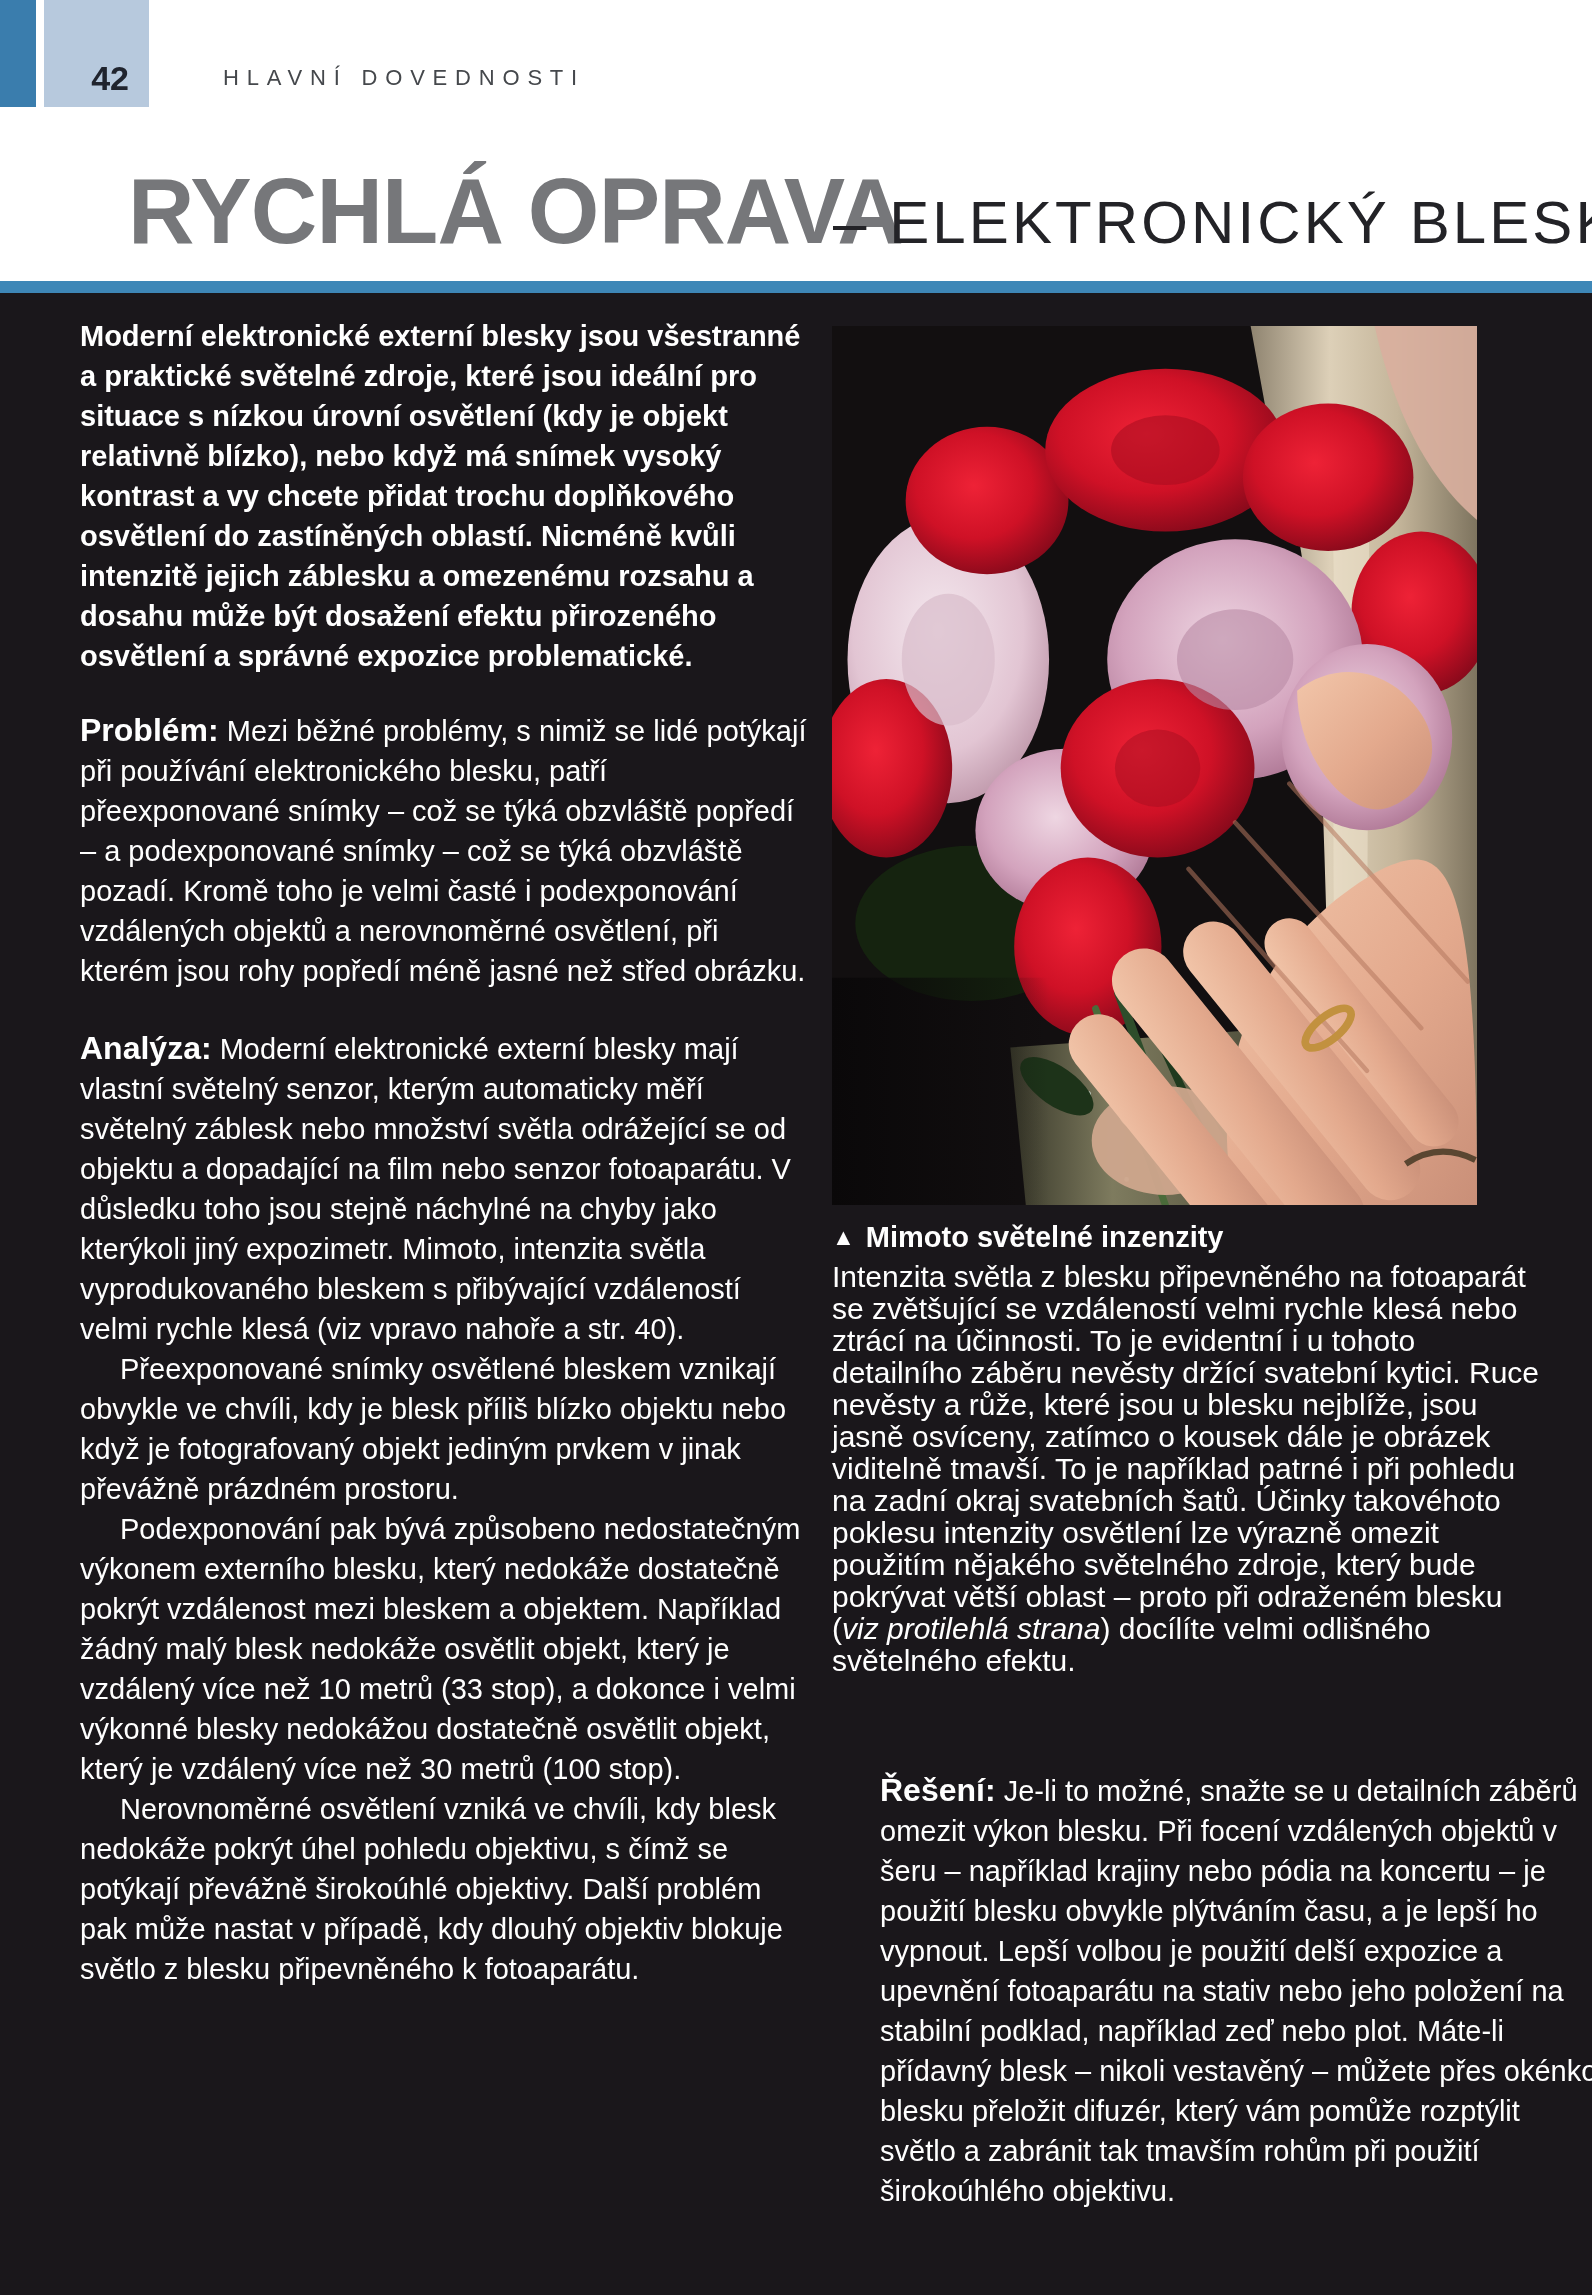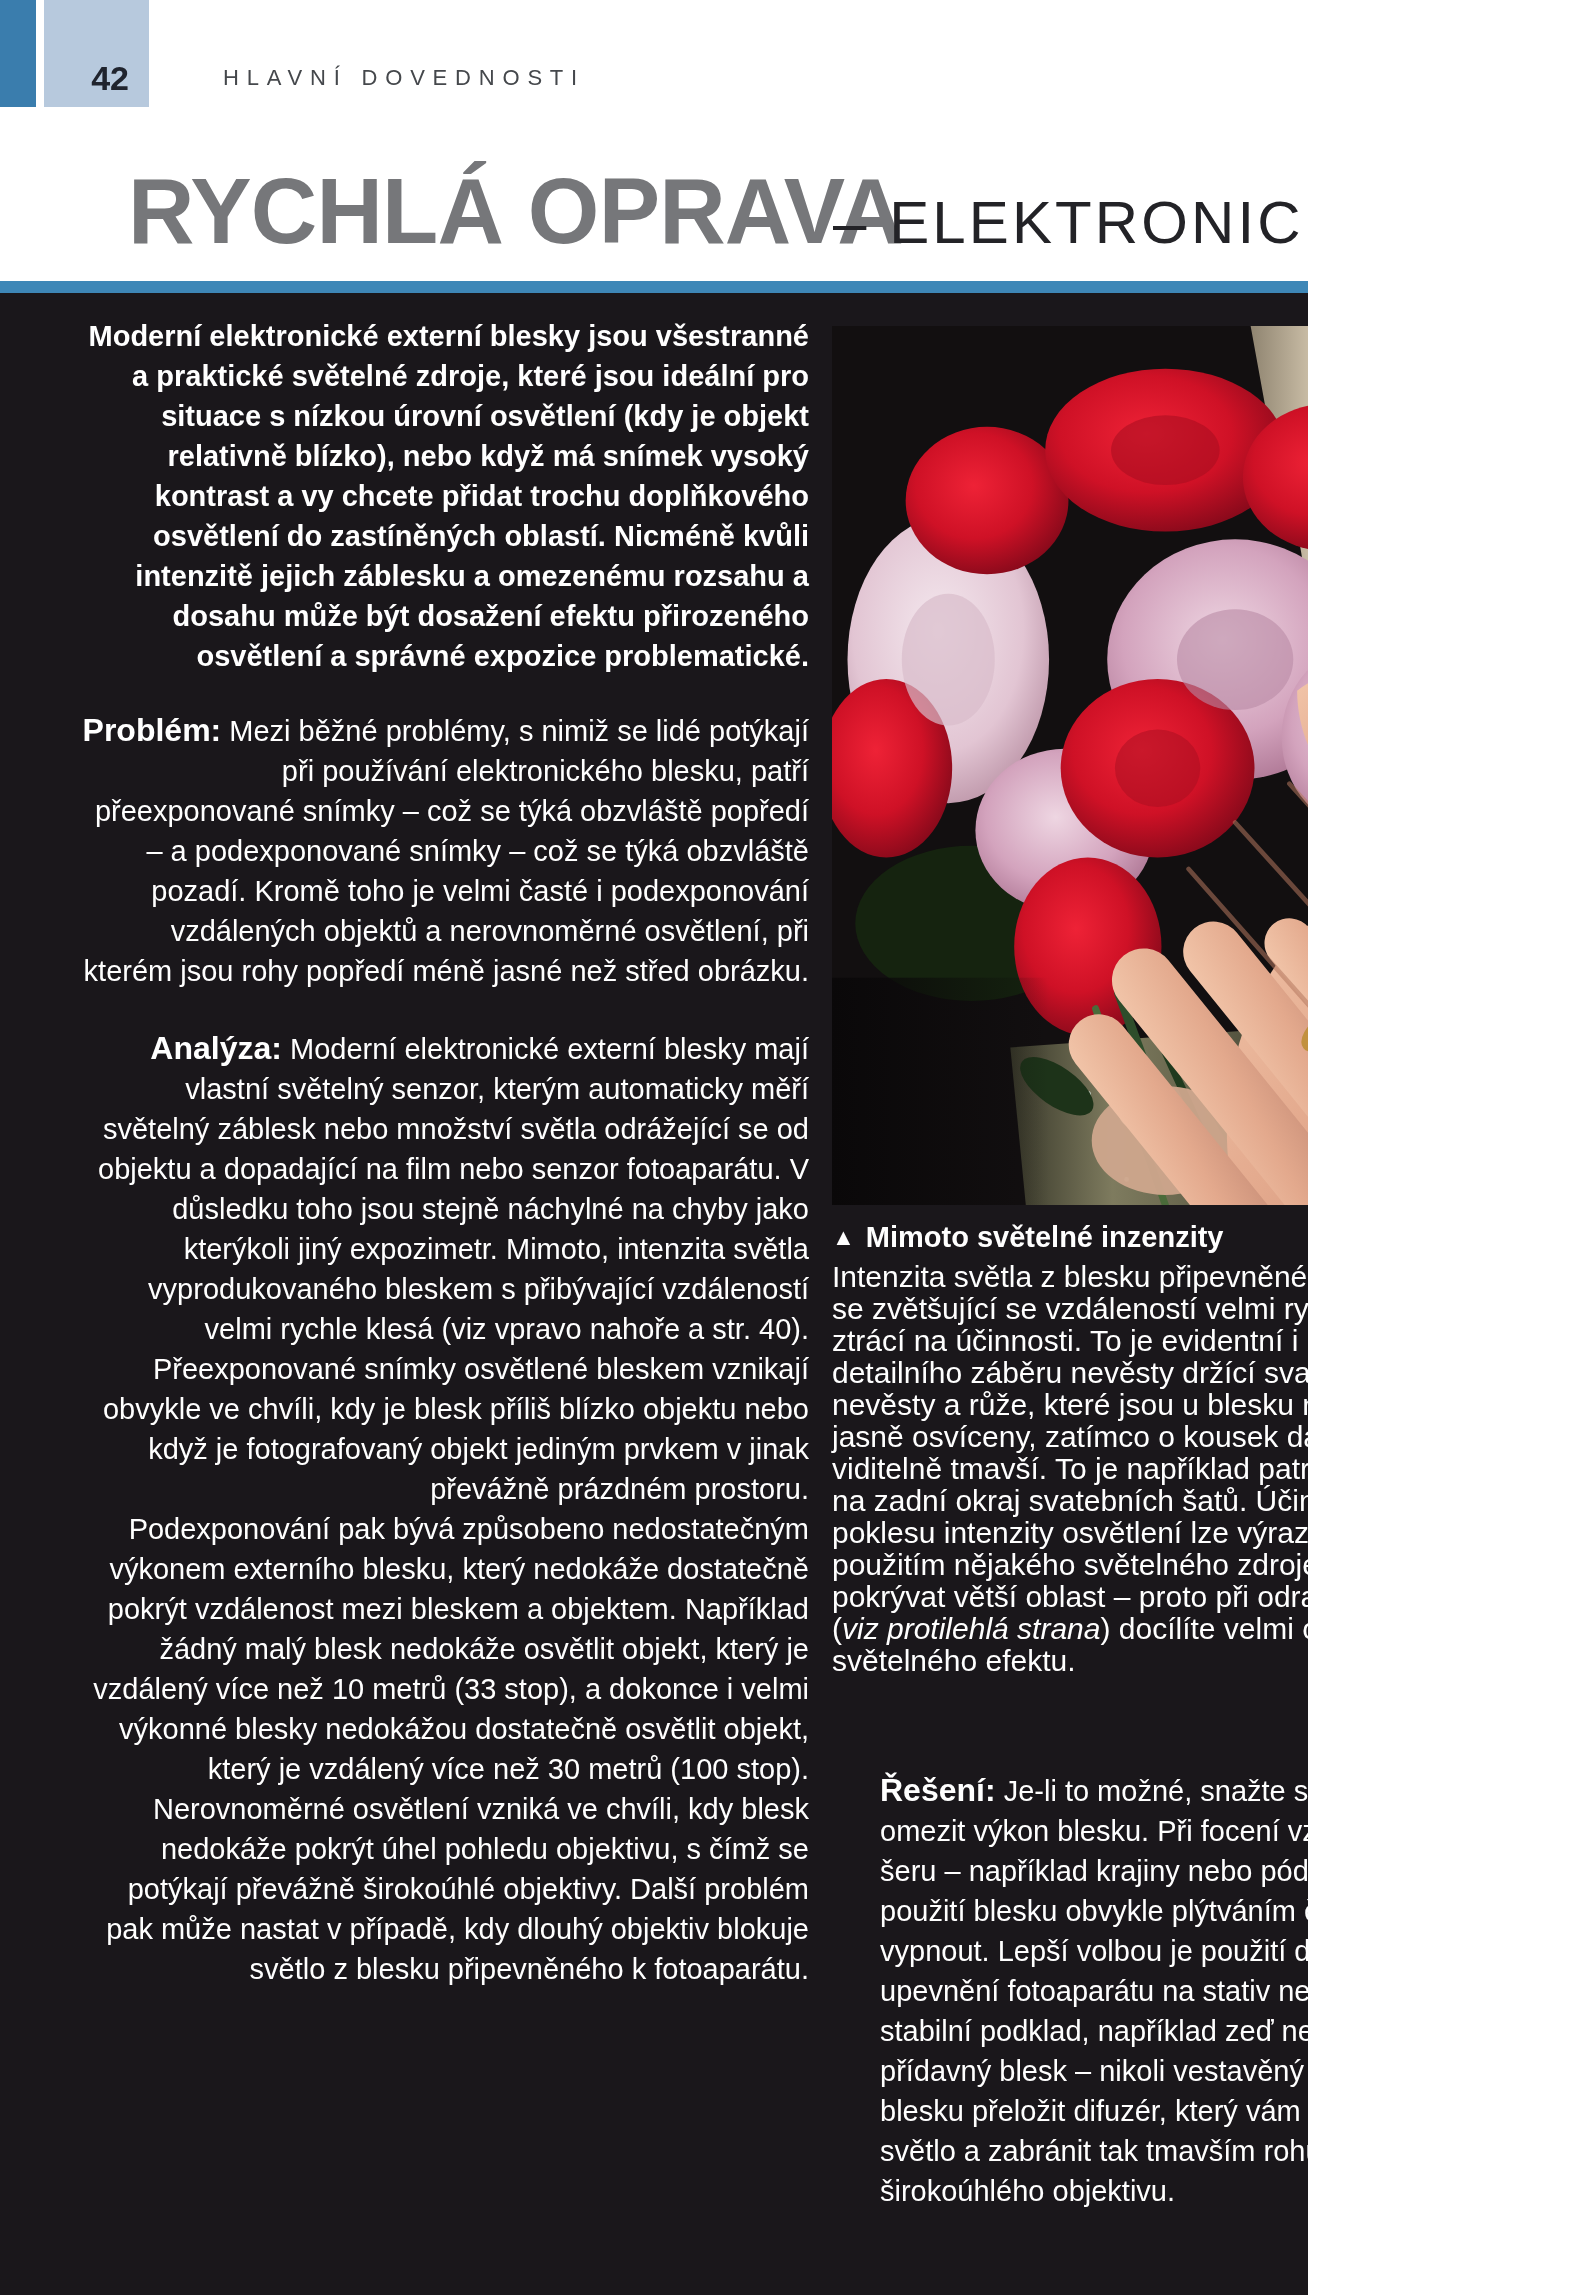--- a/index.html
+++ b/index.html
@@ -1,37 +1,37 @@
 <!DOCTYPE html>
 <html lang="cs" style="font-size:12.4px"><head>
 <meta charset="utf-8">
 <style>
   html,body{margin:0;padding:0;background:#fff;}
-  .page{position:relative;width:1308px;height:2295px;background:#ffffff;overflow:hidden;
+  .page{position:relative;width:1592px;height:2295px;background:#ffffff;overflow:hidden;
         font-family:"Liberation Sans",sans-serif;}
 
   
   .sidebar-accent{position:absolute;left:0;top:0;width:36px;height:107px;background:#3a7dad;}
   .pagenum-box{position:absolute;left:44px;top:0;width:105px;height:107px;background:#b7c9dd;}
   .pagenum{position:absolute;right:20px;bottom:9.3px;font-size:34px;font-weight:bold;color:#20242e;}
   .section-header{position:absolute;left:223px;top:65px;font-size:22px;letter-spacing:7.8px;
                   color:#45484c;white-space:nowrap;}
 
   
   .title-main{position:absolute;left:80px;top:165px;font-size:92px;font-weight:bold;
               color:#76777a;line-height:1;white-space:nowrap;letter-spacing:-0.8px;margin-left:48px;}
   .title-sub{position:absolute;left:833px;top:193px;font-size:60px;color:#232327;
              line-height:1;white-space:nowrap;letter-spacing:3.1px;}
   .title-rule{position:absolute;left:0;top:281px;width:1592px;height:12.4px;background:#3e87b7;}
 
   
   .content{position:absolute;left:0;top:293px;width:1592px;height:2002px;background:#1a171b;color:#ffffff;}
 
   .col-left{position:absolute;left:80px;top:23px;width:729px;font-size:29px;line-height:40px;}
-  .col-left p{margin:0;text-align:right;}
+  .col-left p{margin:0;}
   .intro{font-weight:bold;margin-bottom:34px !important;}
   .para-problem{margin-bottom:37px !important;}
   .para-flow{text-indent:40px;}
   .lead{font-weight:bold;font-size:32px;}
 
   .col-right{position:absolute;left:832px;top:0;width:710px;}
   .photo-wrap{margin-top:33px;width:645px;height:879px;}
   .photo-wrap svg{display:block;width:645px;height:879px;}
   .caption-title{margin-top:15.5px;font-size:29px;font-weight:bold;}
   .caption-marker{display:inline-block;margin-right:11px;font-size:23px;transform:translateY(-2.3px);}

